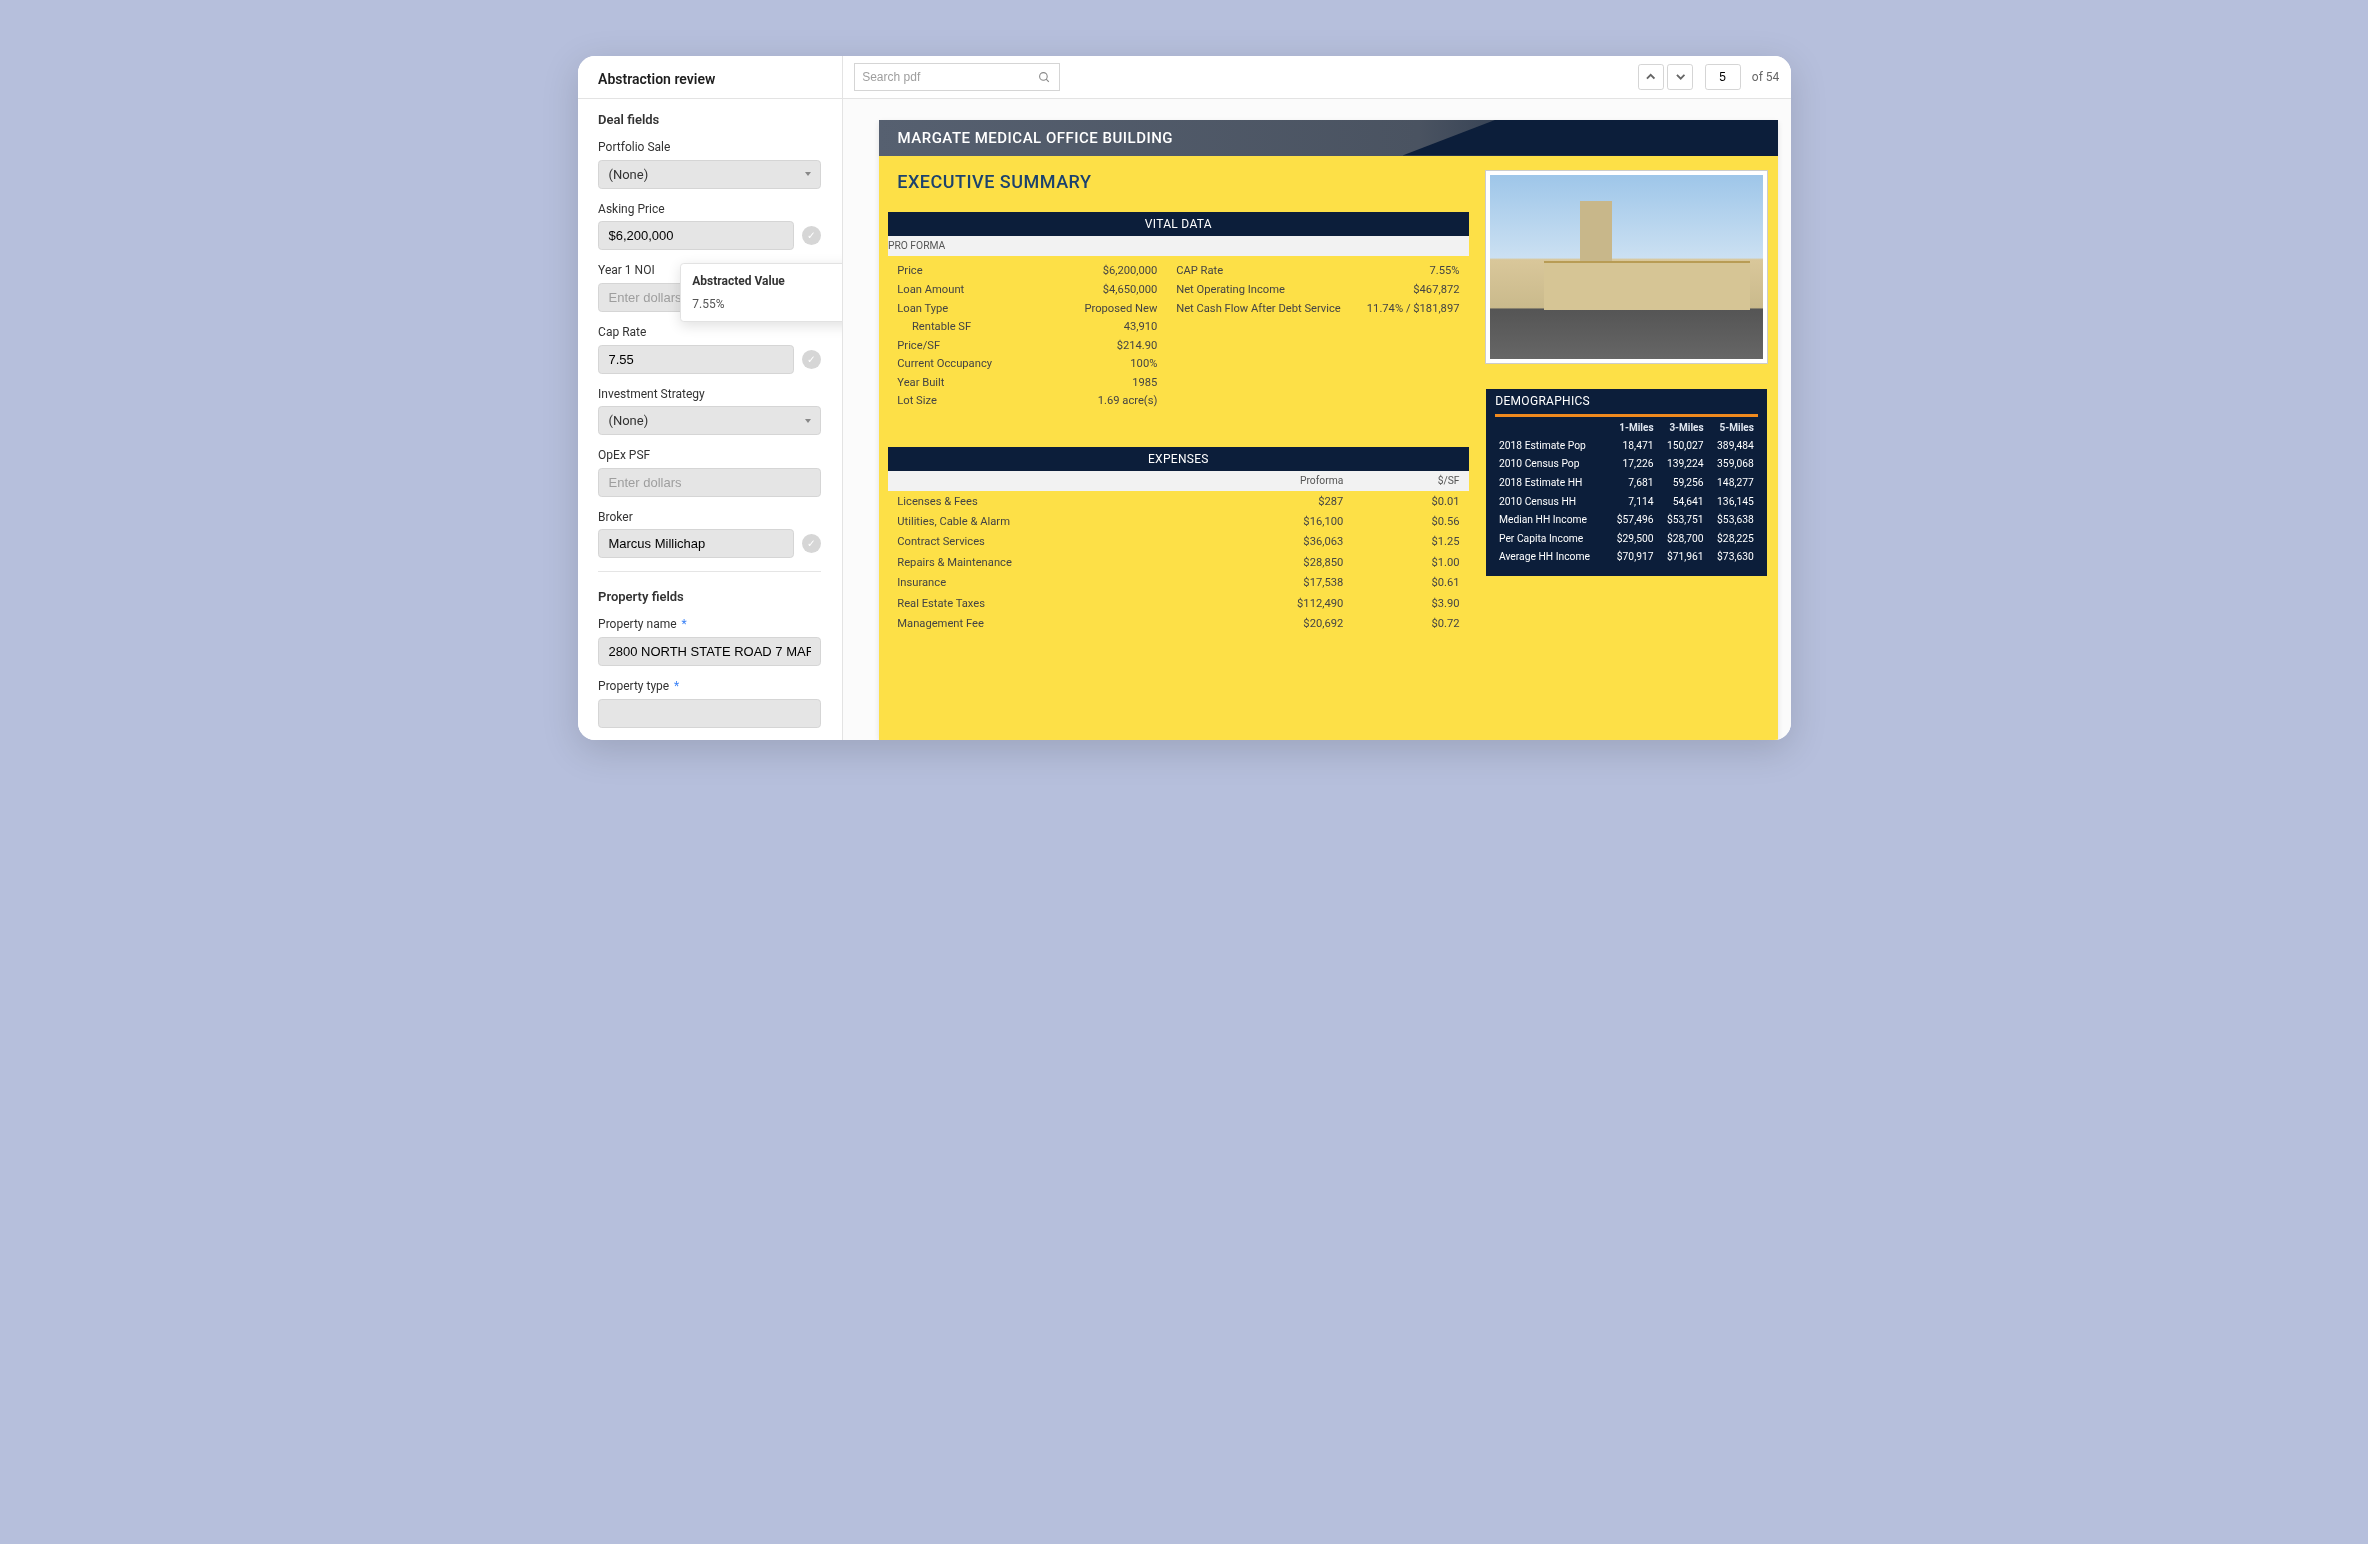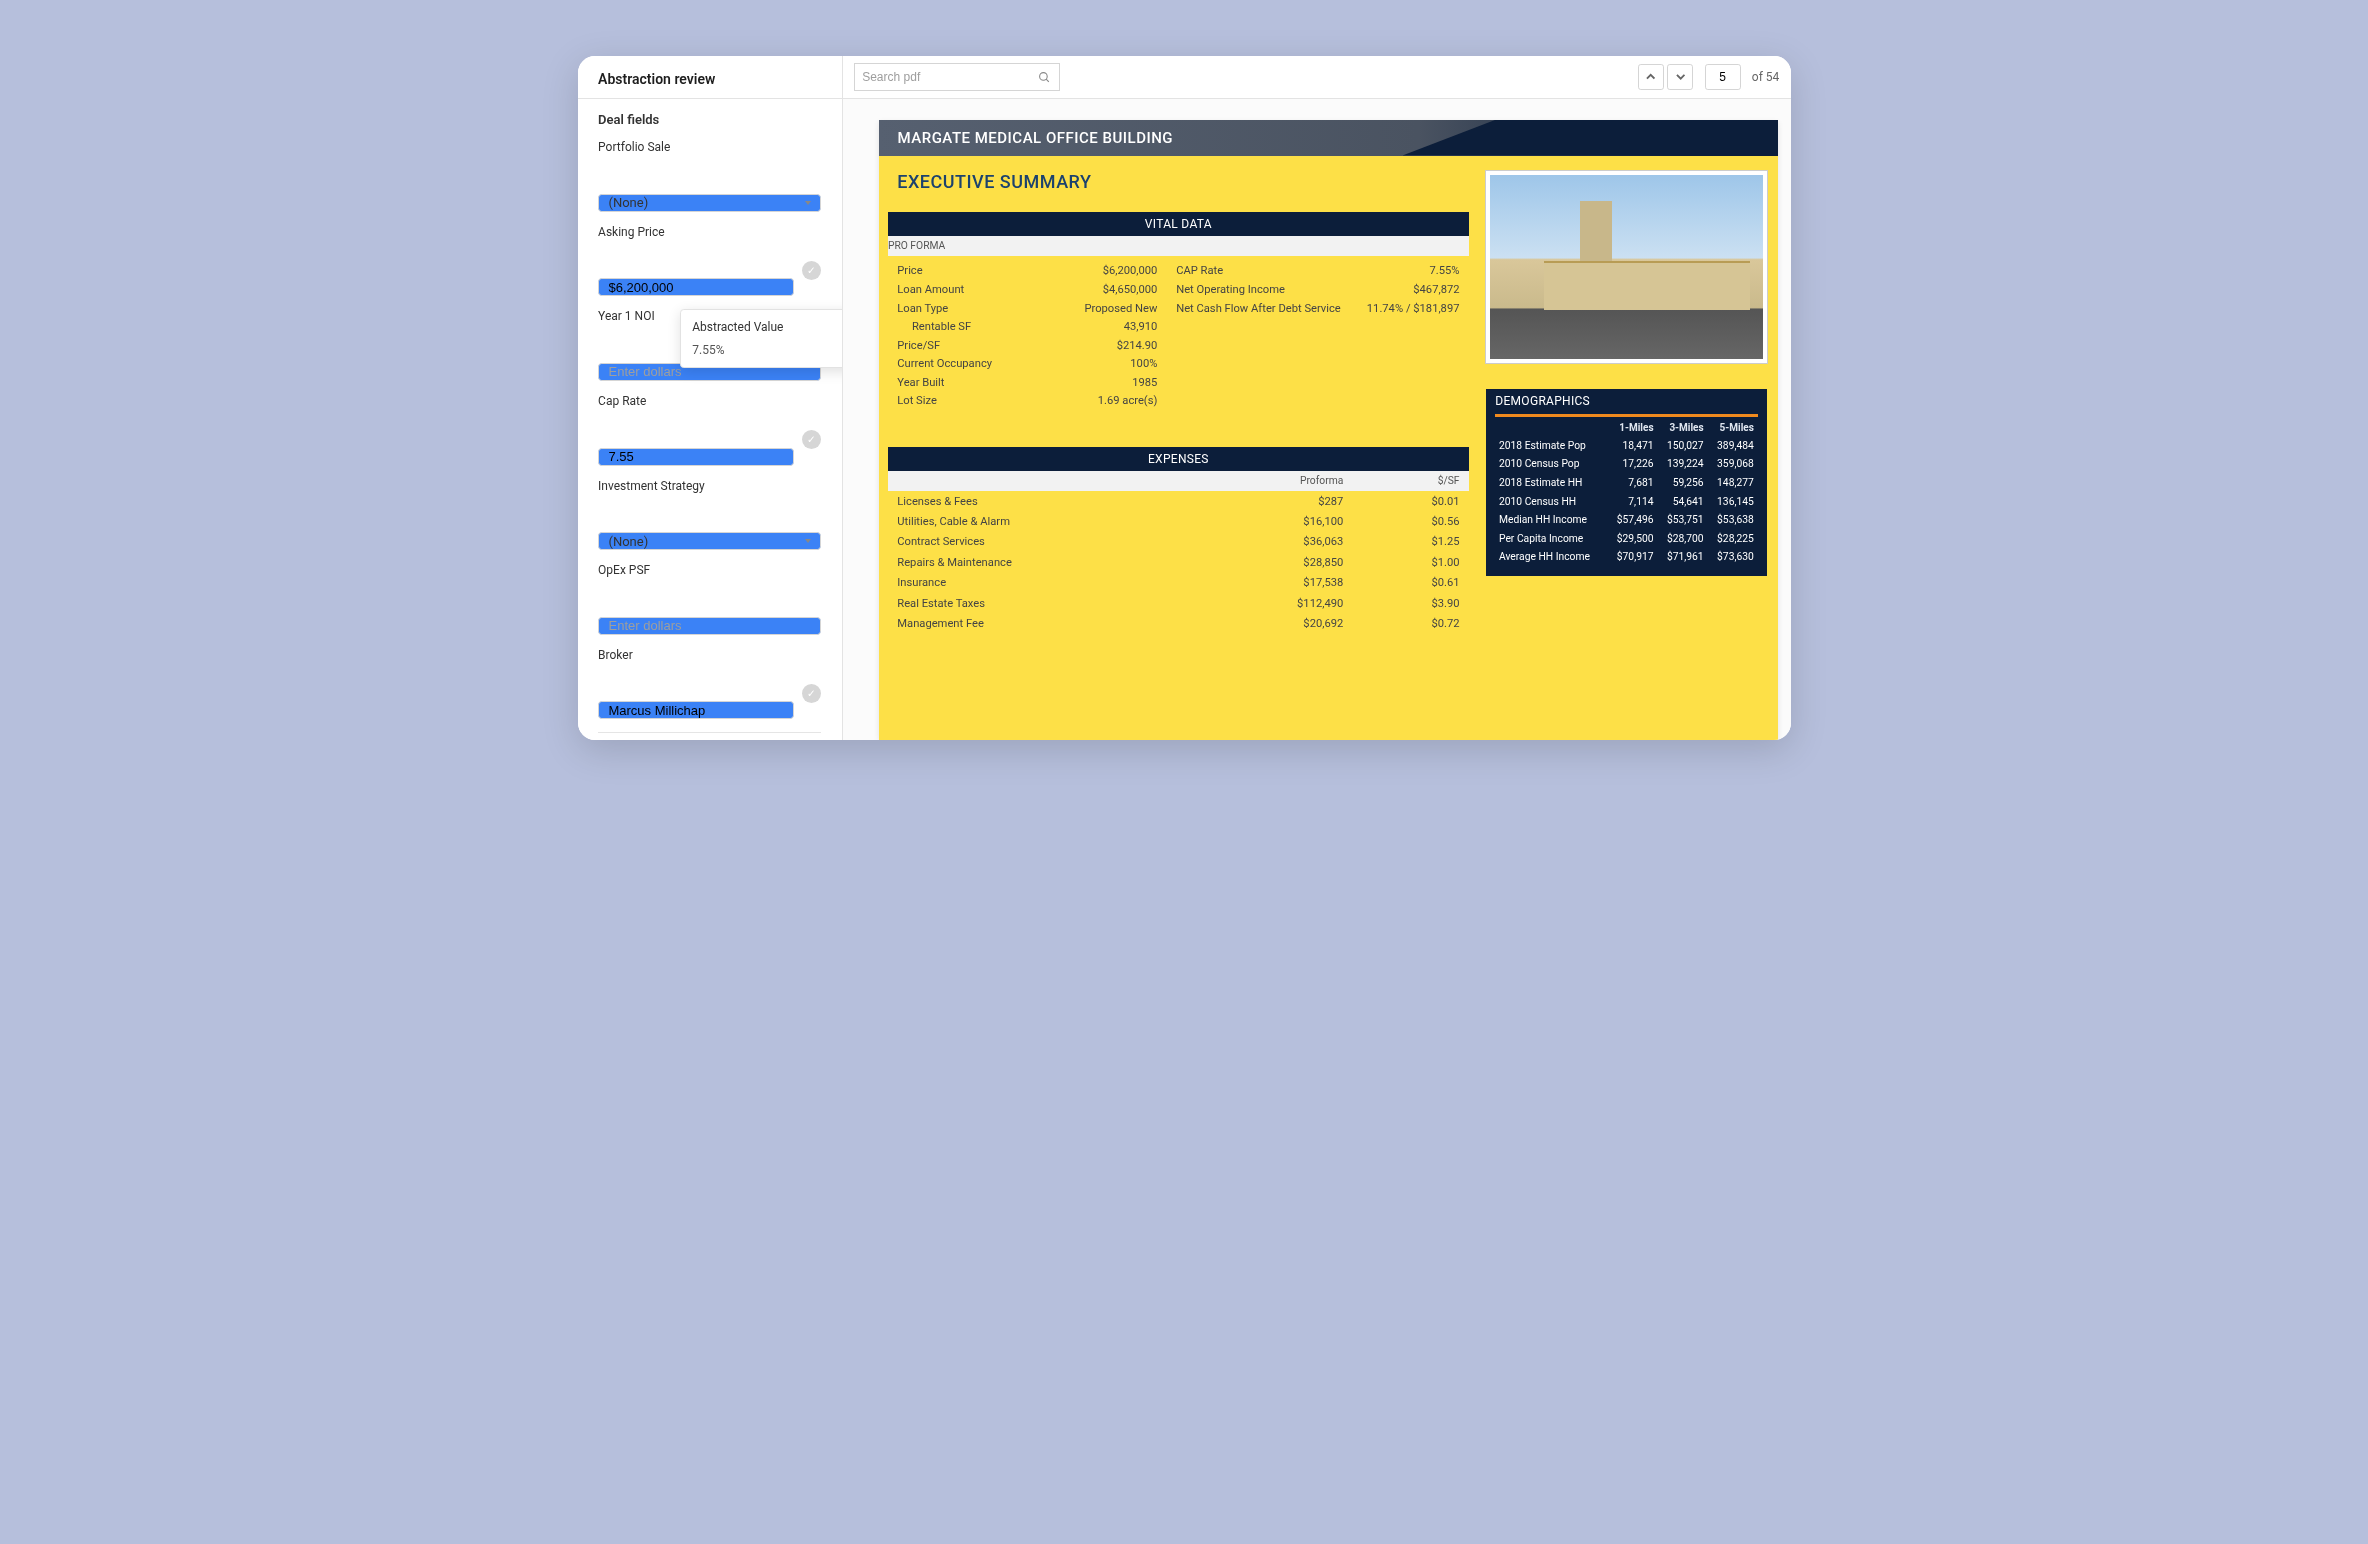--- a/index.html
+++ b/index.html
@@ -60,30 +60,29 @@
   }
   .req { color: #3b82f6; margin-left: 1.9px; }
   .field-row {
     display: flex;
     align-items: center;
     gap: 7.5px;
     position: relative;
   }
   .control {
     flex: 1;
-    height: 18px;
+    height: 29px;
     border: 0.9px solid #d5d5d5;
     border-radius: 3.7px;
     padding: 0 9.4px;
     font-size: 13px;
-    background: #3b82f6;
+    background: #e5e5e5;
     color: #333;
     display: flex;
     align-items: center;
-    margin-top: 34px;
   }
   .control.select { justify-content: space-between; cursor: pointer; }
   .control.select .caret {
     width: 0; height: 0;
     border-left: 3.7px solid transparent;
     border-right: 3.7px solid transparent;
     border-top: 4.7px solid #888;
   }
   .control input {
     border: none; outline: none;
@@ -117,21 +116,21 @@
     background: #fff;
     border: 0.9px solid #e2e2e2;
     border-radius: 3.7px;
     box-shadow: 0 3.7px 13px rgba(0,0,0,0.12);
     padding: 9.4px 11.2px;
     font-size: 12px;
     z-index: 5;
   }
   .tooltip .tt-head {
     display: flex; justify-content: space-between;
-    color: #333; font-weight: 400;
+    color: #333; font-weight: 700;
     margin-bottom: 9.4px;
   }
   .tooltip .tt-row {
     display: flex; justify-content: space-between;
   }
   .tooltip .tt-row .v { color: #555; }
   .year1-wrap { position: relative; }
 
   
   .main {

